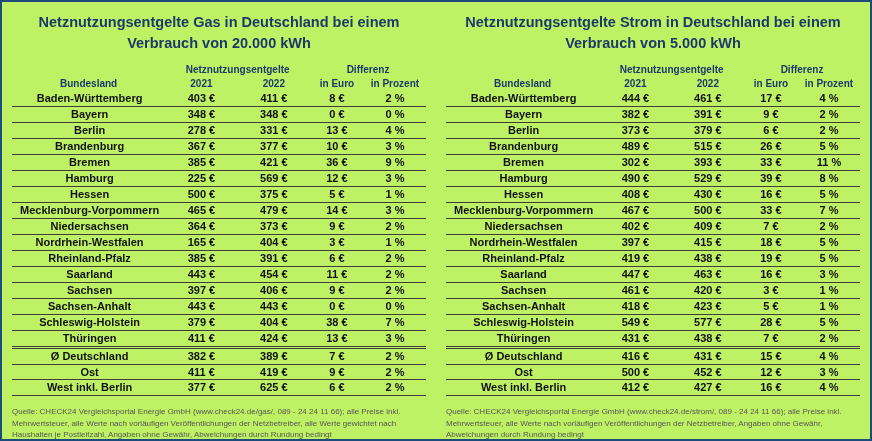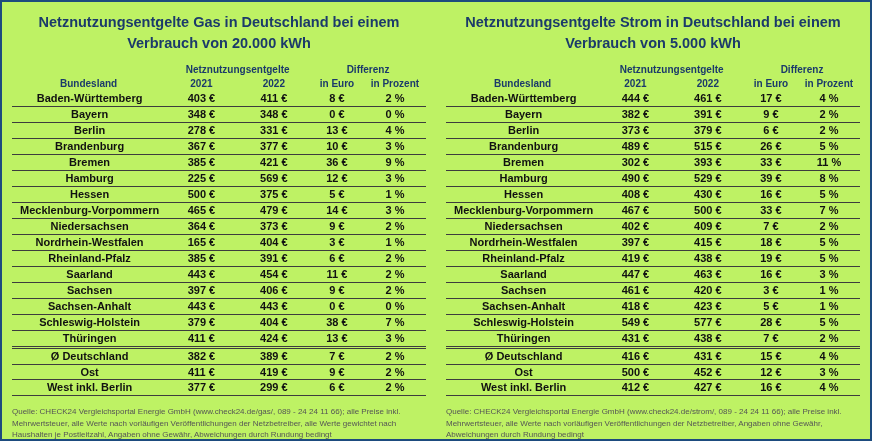--- a/index.html
+++ b/index.html
@@ -221,21 +221,21 @@
           <tr class="summary">
             <td class="name">Ost</td>
             <td>411 €</td>
             <td>419 €</td>
             <td>9 €</td>
             <td>2 %</td>
           </tr>
           <tr class="summary">
             <td class="name">West inkl. Berlin</td>
             <td>377 €</td>
-            <td>299 €</td>
+            <td>625 €</td>
             <td>6 €</td>
             <td>2 %</td>
           </tr>
         </tbody>
     </table>
     <p class="source">Quelle: CHECK24 Vergleichsportal Energie GmbH (www.check24.de/gas/, 089 - 24 24 11 66); alle Preise inkl. Mehrwertsteuer, alle Werte nach vorläufigen Veröffentlichungen der Netzbetreiber, alle Werte gewichtet nach Haushalten je Postleitzahl, Angaben ohne Gewähr, Abweichungen durch Rundung bedingt</p>
   </section>
 
   <section class="panel">
     <h1 class="title">

